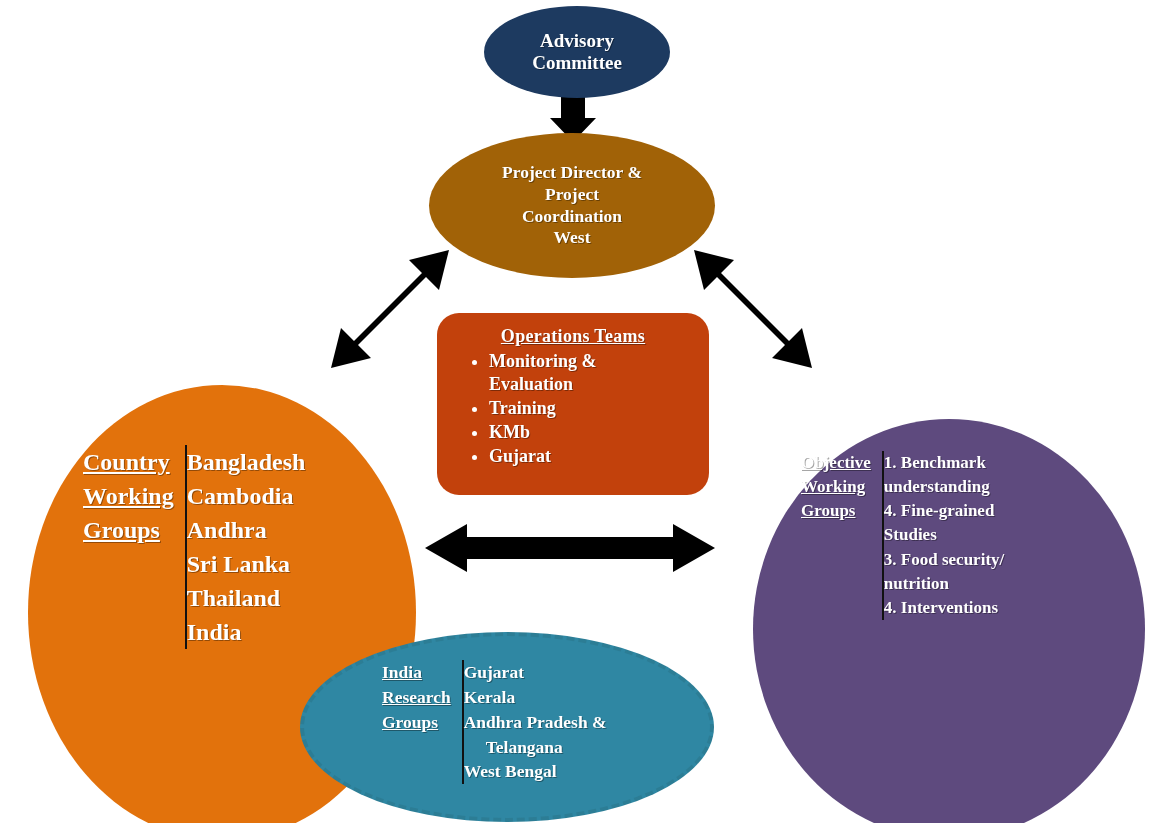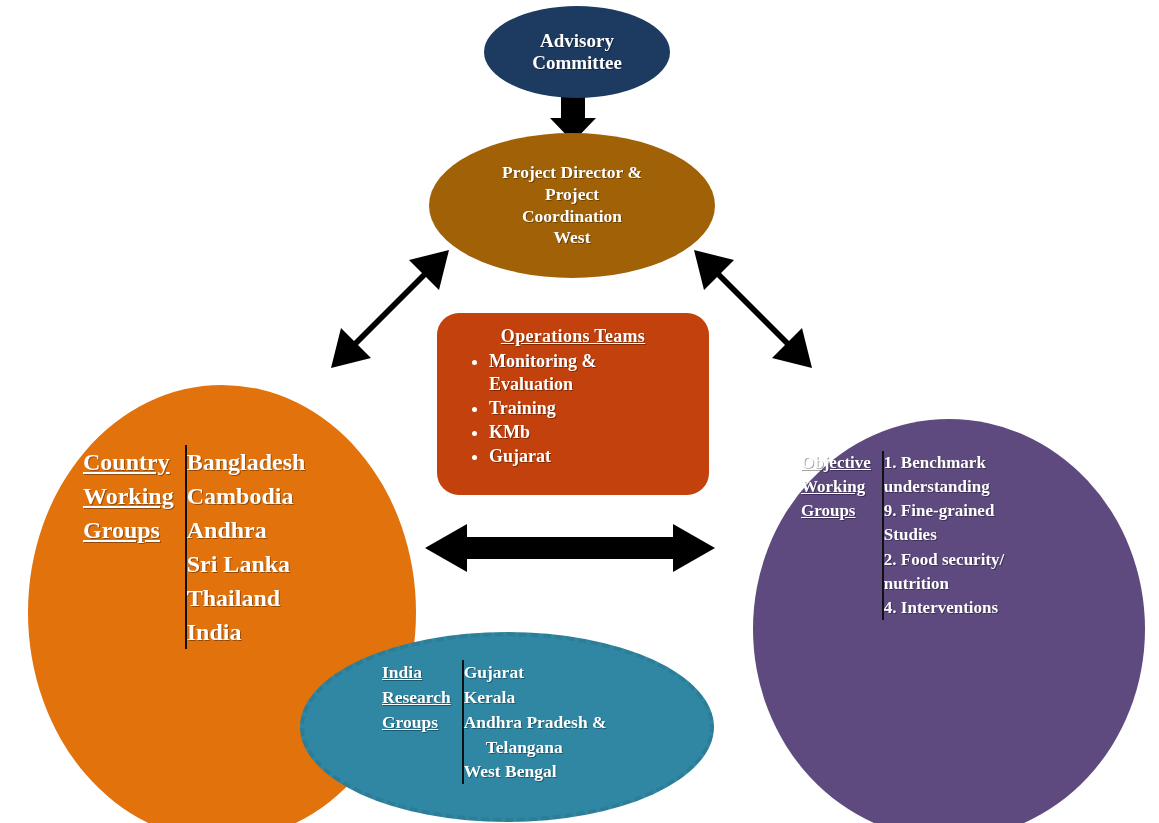--- a/index.html
+++ b/index.html
@@ -212,23 +212,23 @@
     <div class="split">
       <div class="lead">
         <div>Objective</div>
         <div>Working</div>
         <div>Groups</div>
       </div>
       <div class="rule"></div>
       <div class="items">
         <div>1. Benchmark</div>
         <div>understanding</div>
-        <div>9. Fine-grained</div>
+        <div>4. Fine-grained</div>
         <div>Studies</div>
-        <div>2. Food  security/</div>
+        <div>3. Food  security/</div>
         <div>nutrition</div>
         <div>4. Interventions</div>
       </div>
     </div>
   </div>
 
   <div id="india" class="node ellipse" style="background:#2f87a3;">
     <div class="split">
       <div class="lead">
         <div>India</div>

